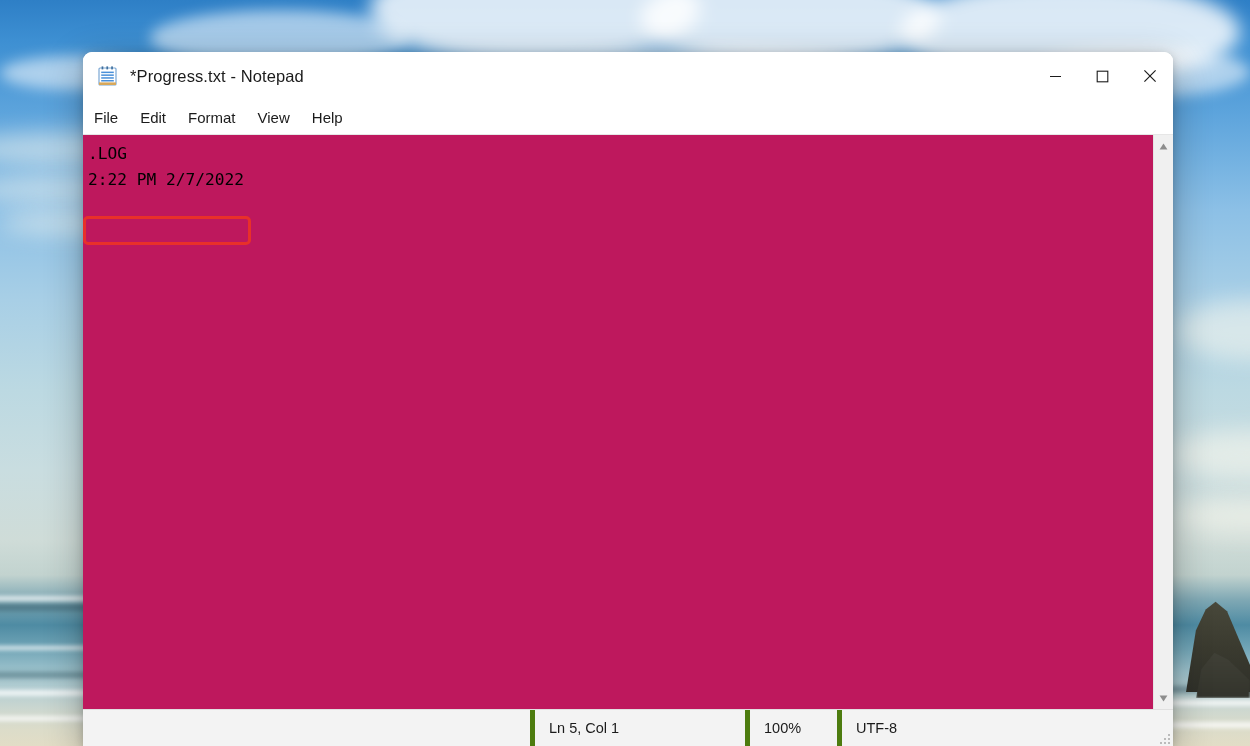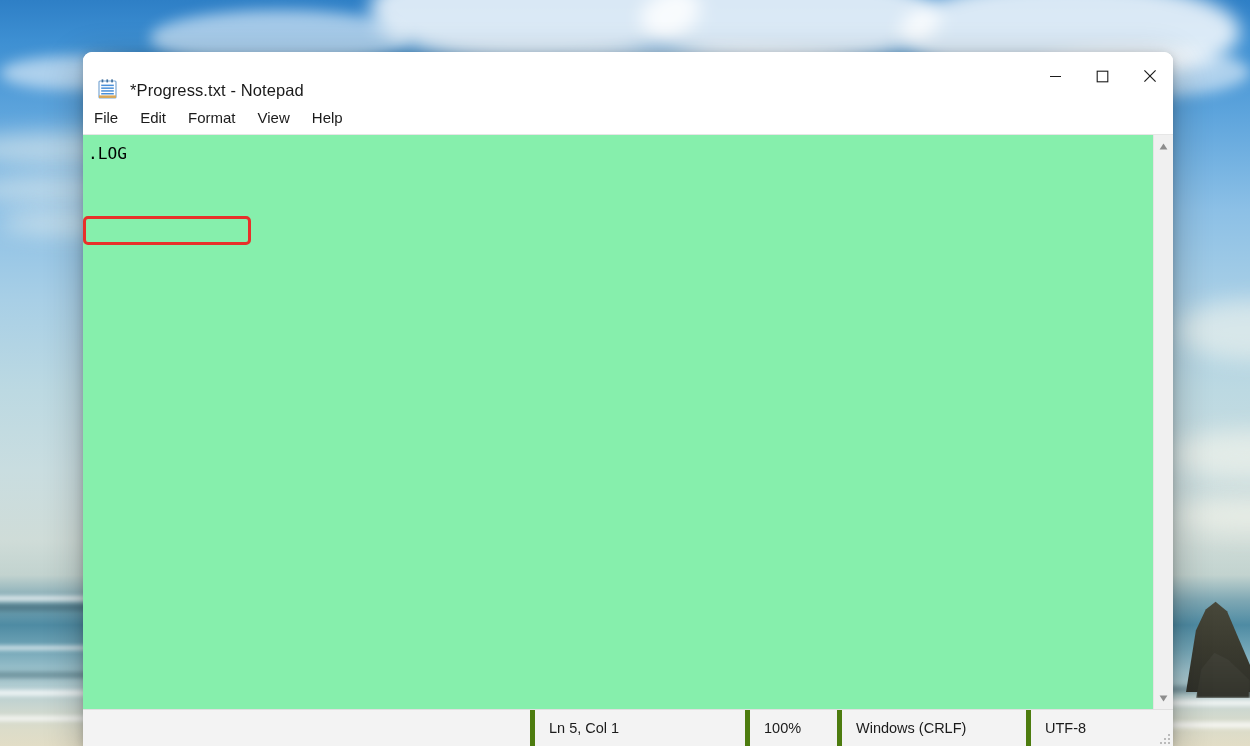--- a/index.html
+++ b/index.html
@@ -112,21 +112,21 @@
     overflow: hidden;
     display: flex;
     flex-direction: column;
   }
 
   
   #title-bar {
     height: 48px;
     flex: 0 0 48px;
     display: flex;
-    align-items: flex-end;
+    align-items: center;
     background: #ffffff;
     position: relative;
   }
   #app-icon {
     width: 21px;
     height: 22px;
     margin-left: 14px;
     margin-right: 12px;
     position: relative;
     flex: 0 0 auto;
@@ -169,21 +169,21 @@
     border-radius: 3px;
     cursor: default;
     white-space: nowrap;
   }
 
   
   #editor-area {
     flex: 1 1 auto;
     display: flex;
     position: relative;
-    background: #86efac;
+    background: #be185d;
     min-height: 0;
   }
   #text-canvas {
     flex: 1 1 auto;
     position: relative;
     padding: 6px 0 0 3px;
     overflow: hidden;
   }
   .text-line {
     font-family: "DejaVu Sans Mono", "Liberation Mono", monospace;
@@ -368,20 +368,21 @@
     <div class="menu-item">File</div>
     <div class="menu-item">Edit</div>
     <div class="menu-item">Format</div>
     <div class="menu-item">View</div>
     <div class="menu-item">Help</div>
   </div>
 
   <div id="editor-area">
     <div id="text-canvas">
       <div class="text-line">.LOG</div>
+      <div class="text-line">2:22 PM 2/7/2022</div>
       <div class="text-line"></div>
       <div id="annotation-box" style="top: 80.5px; left: 0px; width: 167.938px; height: 29.5px; border-color: rgb(232, 48, 42);"></div>
     </div>
 
     <div id="scrollbar-vertical">
       <div class="scroll-arrow">
         <svg width="9" height="7" viewBox="0 0 9 7">
             <polygon points="4.5,0.6 8.4,6.4 0.6,6.4" fill="#8d8d8d"></polygon>
           </svg>
       </div>
@@ -390,21 +391,20 @@
             <polygon points="4.5,6.4 0.6,0.6 8.4,0.6" fill="#8d8d8d"></polygon>
           </svg>
       </div>
     </div>
   </div>
 
   <div id="status-bar">
     <div id="status-spacer"></div>
     <div class="status-cell" id="status-position">Ln 5, Col 1</div>
     <div class="status-cell" id="status-zoom">100%</div>
-    <div class="status-cell" id="status-eol">Windows (CRLF)</div>
     <div class="status-cell" id="status-encoding">UTF-8</div>
     <div id="resize-grip">
       <span class="grip-dot" style="right:0px; bottom:0px;"></span>
       <span class="grip-dot" style="right:4px; bottom:0px;"></span>
       <span class="grip-dot" style="right:8px; bottom:0px;"></span>
       <span class="grip-dot" style="right:0px; bottom:4px;"></span>
       <span class="grip-dot" style="right:4px; bottom:4px;"></span>
       <span class="grip-dot" style="right:0px; bottom:8px;"></span>
     </div>
   </div>

